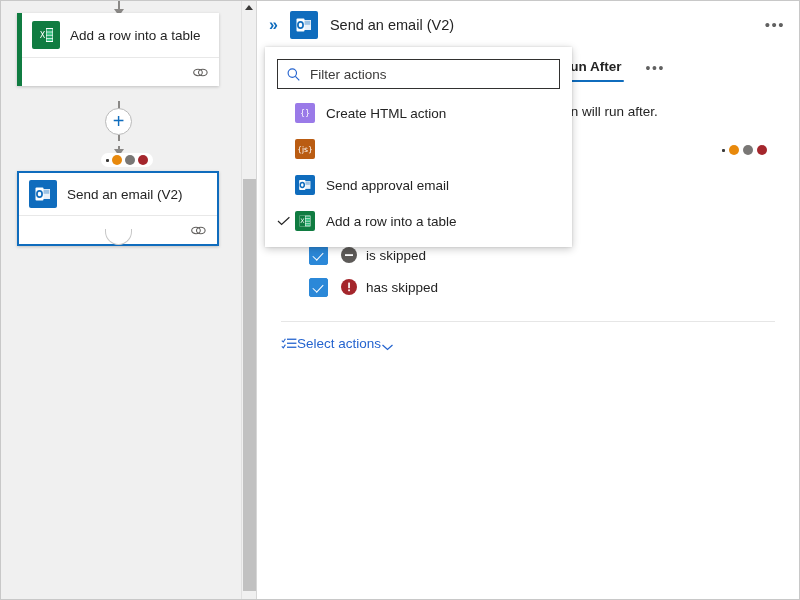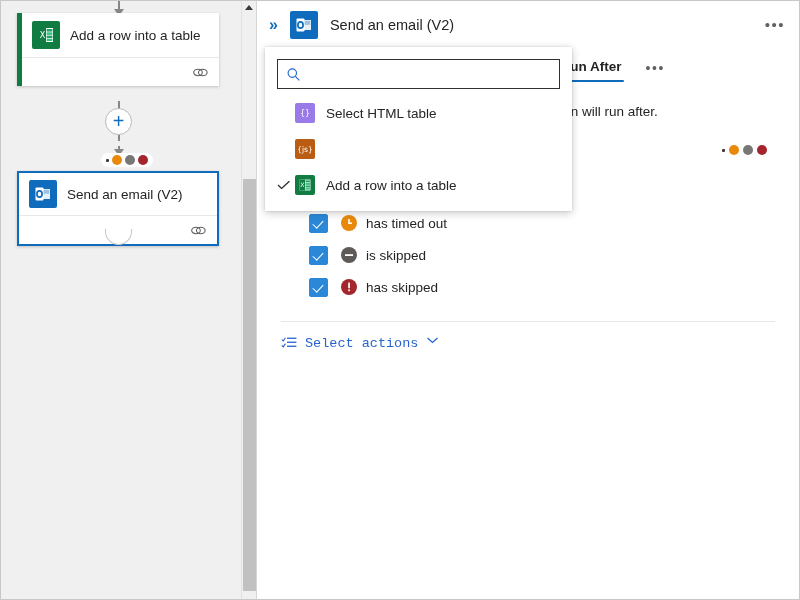--- a/index.html
+++ b/index.html
@@ -308,26 +308,24 @@
   }
 
   .divider {
     height: 1px;
     background: #e6e6e6;
     margin: 18px 0 0 0;
   }
 
   .select-actions {
     display: flex;
-    align-items: flex-start;
-    gap: 8px;
+    align-items: flex-end;
     color: #2564cf;
     font-size: 13.5px;
     padding: 14px 0 0 0;
-    font-family: Liberation Mono, monospace;
   }
 
   
   .dropdown {
     position: absolute;
     left: 8px; top: 46px;
     width: 307px;
     background: #ffffff;
     box-shadow: 0 2px 8px rgba(0,0,0,.22), 0 0 2px rgba(0,0,0,.12);
     padding: 12px 0 8px 0;
@@ -565,41 +563,54 @@
 
       <div class="dropdown">
 
         <div class="filter-wrap">
           <span>
             <svg class="glyph-svg" width="15" height="15" viewBox="0 0 15 15">
               <circle cx="6.3" cy="6.1" r="4.2" fill="none" stroke="#2564cf" stroke-width="1.15"></circle>
               <line x1="9.4" y1="9.3" x2="13.3" y2="13.4" stroke="#2564cf" stroke-width="1.15"></line>
             </svg>
           </span>
+          <input class="filter-input" type="text" placeholder="Filter actions" style="">
         </div>
 
         <div class="dd-item">
           <span class="dd-check"></span>
           <span class="tile tile-purple tile-20">
             <svg class="glyph-svg" width="14" height="14" viewBox="0 0 14 14">
               <text x="7" y="10" font-size="8" fill="#ffffff" text-anchor="middle" font-family="DejaVu Sans, sans-serif">{}</text>
             </svg>
           </span>
-          <span class="dd-label">Select HTML table</span>
+          <span class="dd-label">Create HTML action</span>
         </div>
 
         <div class="dd-item">
           <span class="dd-check"></span>
           <span class="tile tile-orange tile-20">
             <svg class="glyph-svg" width="16" height="14" viewBox="0 0 16 14">
               <text x="8" y="10" font-size="7.5" fill="#ffffff" text-anchor="middle" font-family="DejaVu Sans, sans-serif">{js}</text>
             </svg>
           </span>
         </div>
 
+        <div class="dd-item">
+          <span class="dd-check"></span>
+          <span class="tile tile-outlook tile-20">
+            <svg class="glyph-svg" width="14" height="14" viewBox="0 0 18 18">
+              <rect x="7" y="4" width="9" height="10" fill="#ffffff" opacity=".9"></rect>
+              <rect x="7.8" y="4.8" width="7.4" height="4" fill="#0f6cbd" opacity=".35"></rect>
+              <rect x="1.5" y="2.5" width="8" height="13" rx="1" fill="#ffffff"></rect>
+              <ellipse cx="5.5" cy="9" rx="2.6" ry="3.1" fill="none" stroke="#0f6cbd" stroke-width="1.9"></ellipse>
+            </svg>
+          </span>
+          <span class="dd-label">Send approval email</span>
+        </div>
 
         <div class="dd-item">
           <span class="dd-check">
             <svg class="glyph-svg" width="14" height="10" viewBox="0 0 14 10">
               <polyline points="1,5 4.6,8.4 12.4,1.2" fill="none" stroke="#242424" stroke-width="1.2"></polyline>
             </svg>
           </span>
           <span class="tile tile-excel tile-20">
             <svg class="glyph-svg" width="14" height="14" viewBox="0 0 18 18">
               <rect x="2" y="2" width="14" height="14" fill="#ffffff"></rect>

